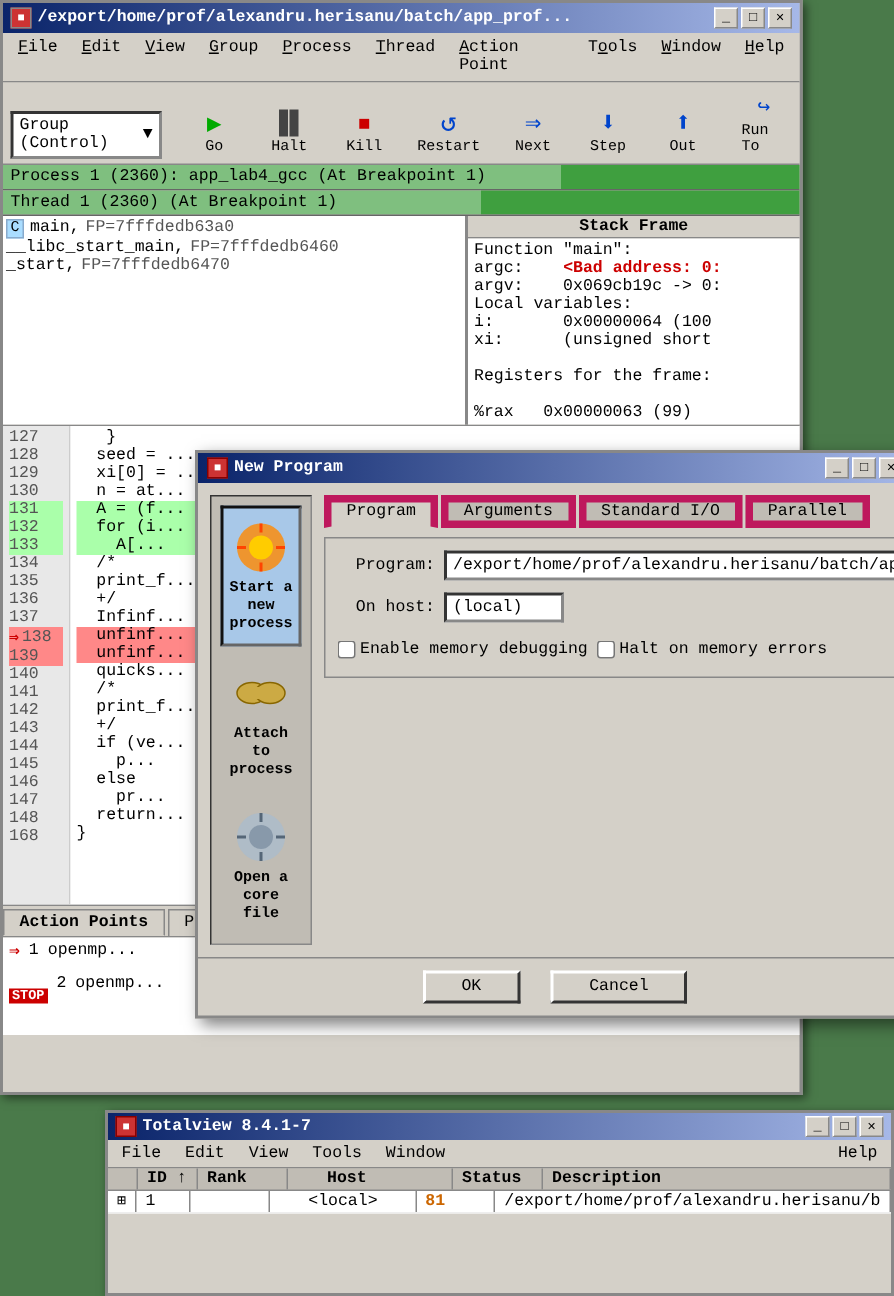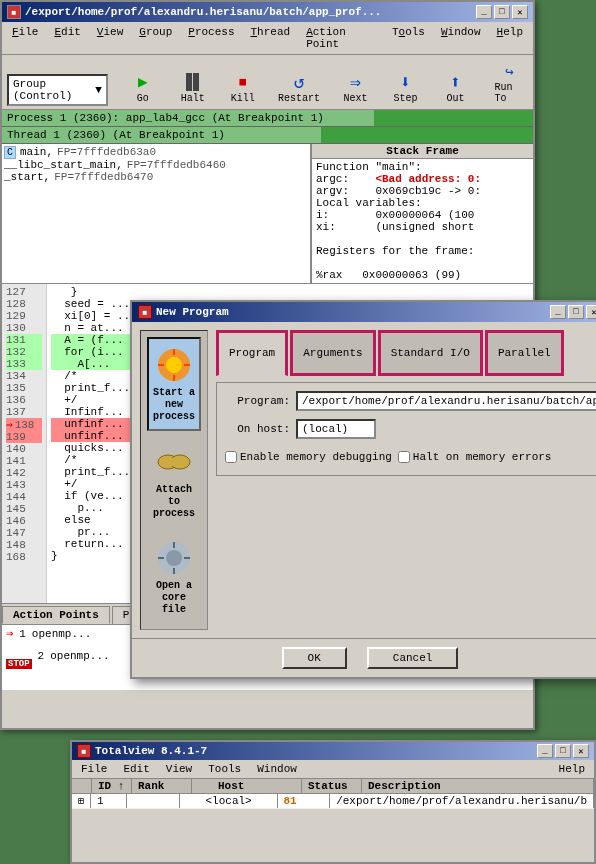--- a/index.html
+++ b/index.html
@@ -281,23 +281,23 @@
       flex: 1;
       display: flex;
       flex-direction: column;
       gap: 6px;
     }
     .dialog-tabs {
       display: flex;
       gap: 2px;
     }
     .dialog-tab {
-      padding: 14px 10px;
-      font-size: 11px;
-      border: 3px solid #be185d;
+      padding: 0 10px;
+      font-size: 11px;
+      border: 5px solid #be185d;
       background: #c0bcb4;
       cursor: pointer;
     }
     .dialog-tab.active {
       background: #d4d0c8;
       border-bottom: 1px solid #d4d0c8;
     }
     .dialog-form {
       background: #d4d0c8;
       border: 1px solid #888;

